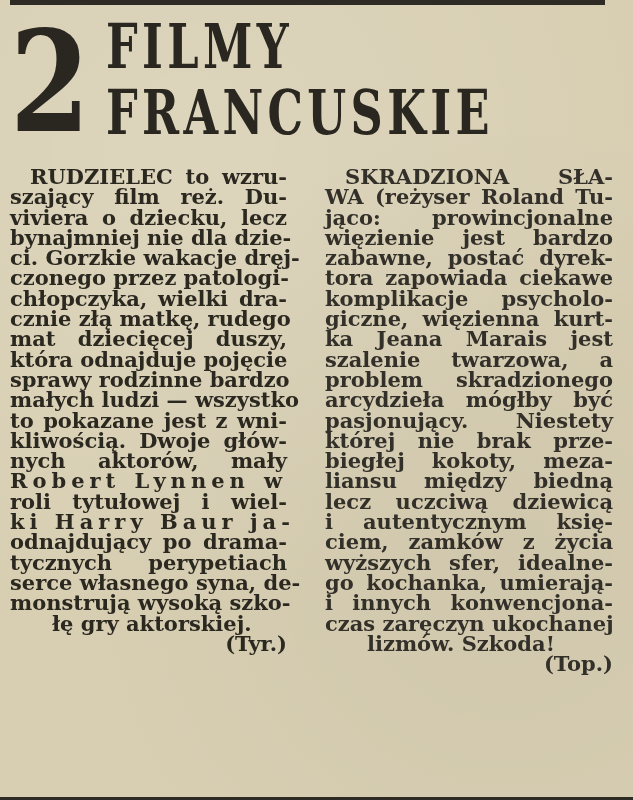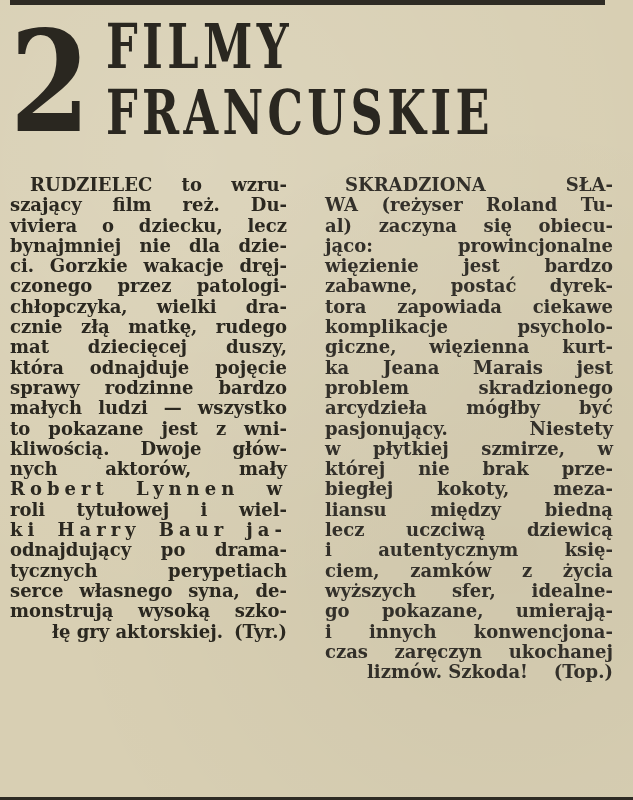--- a/index.html
+++ b/index.html
@@ -46,22 +46,22 @@
   .headline .w {
     font-family: "DejaVu Serif", serif;
     font-weight: bold;
     font-size: 62px; line-height: 66px;
     transform: scaleX(0.72); transform-origin: left top;
     letter-spacing: 6px;
     color: #2a2720;
     white-space: nowrap;
   }
   .col {
-    position: absolute; top: 175px;
-    font-size: 18px; line-height: 20.3px;
+    position: absolute; top: 167px;
+    font-size: 21px; line-height: 20.3px;
     text-align: justify;
     hyphens: none;
   }
   .col-left { left: 10px; width: 277px; font-weight: bold; }
   .col-right { left: 325px; width: 288px; font-weight: bold; color: #33302a; }
   .line { display: block; text-align: justify; text-align-last: justify; white-space: nowrap; }
   .line.last { text-align-last: left; margin-left: 42px; }
   .line.indent { padding-left: 20px; }
   .sp { letter-spacing: 5px; }
   .sig { float: right; }
@@ -105,40 +105,39 @@
     <span class="line">monstrują wysoką szko-</span>
     <span class="line last">
       <span>łę gry aktorskiej.</span>
       <span class="sig">(Tyr.)</span>
     </span>
   </div>
 
   <div class="col col-right">
     <span class="line indent">SKRADZIONA SŁA-</span>
     <span class="line">WA (reżyser Roland Tu-</span>
-    <span class="line">al) zaczyna się obiecu-</span>
     <span class="line">jąco: prowincjonalne</span>
     <span class="line">więzienie jest bardzo</span>
     <span class="line">zabawne, postać dyrek-</span>
     <span class="line">tora zapowiada ciekawe</span>
     <span class="line">komplikacje psycholo-</span>
     <span class="line">giczne, więzienna kurt-</span>
     <span class="line">ka Jeana Marais jest</span>
+    <span class="line">szalenie twarzowa, a</span>
     <span class="line">problem skradzionego</span>
     <span class="line">arcydzieła mógłby być</span>
     <span class="line">pasjonujący. Niestety</span>
-    <span class="line">w płytkiej szmirze, w</span>
     <span class="line">której nie brak prze-</span>
     <span class="line">biegłej kokoty, meza-</span>
     <span class="line">liansu między biedną</span>
     <span class="line">lecz uczciwą dziewicą</span>
     <span class="line">i autentycznym księ-</span>
     <span class="line">ciem, zamków z życia</span>
     <span class="line">wyższych sfer, idealne-</span>
-    <span class="line">go pokazane, umierają-</span>
+    <span class="line">go kochanka, umierają-</span>
     <span class="line">i innych konwencjona-</span>
     <span class="line">czas zaręczyn ukochanej</span>
     <span class="line last">
       <span>lizmów. Szkoda!</span>
       <span class="sig">(Top.)</span>
     </span>
   </div>
 
   <div class="bottom-rule"></div>
 </div>

